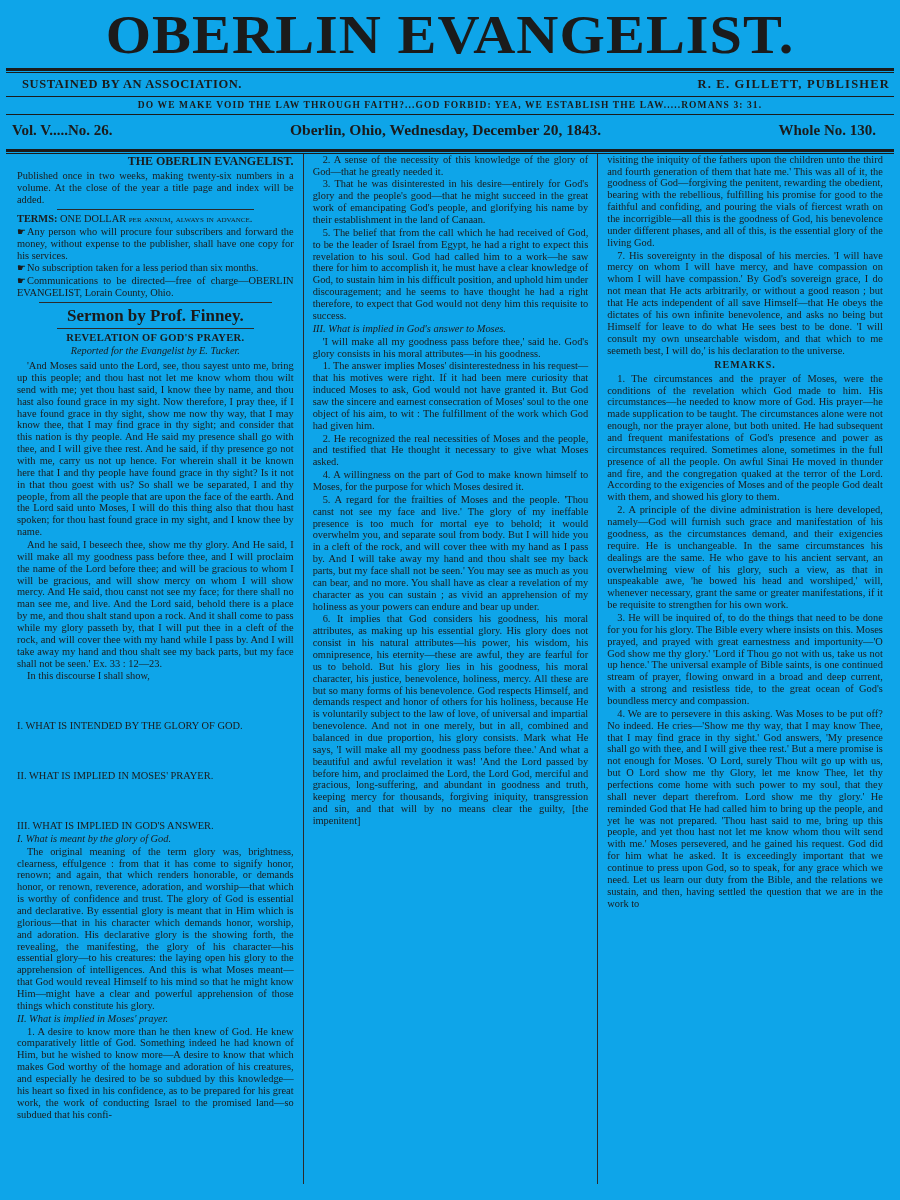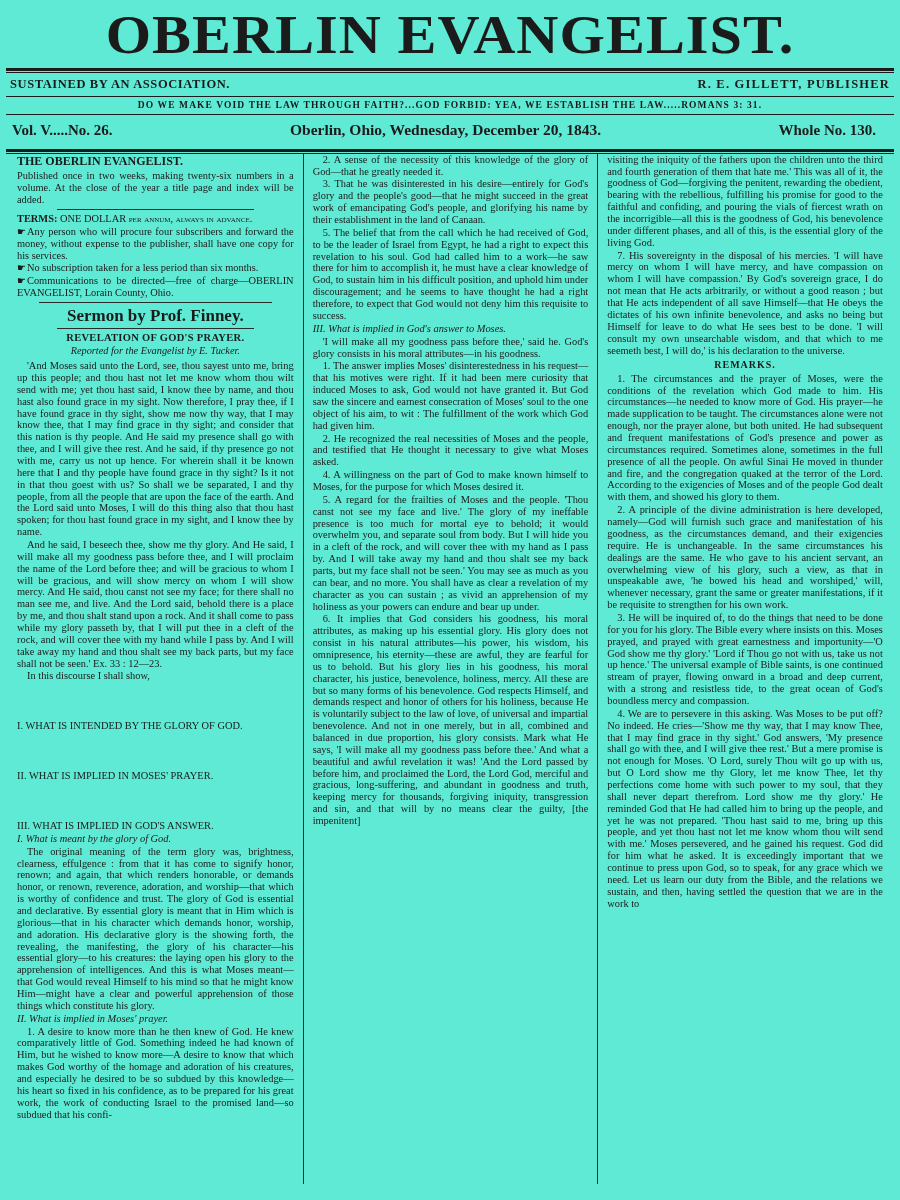--- a/index.html
+++ b/index.html
@@ -13,21 +13,21 @@
     font-family: "Liberation Serif", serif;
     color: #1b1b1b;
     overflow: hidden;
   }
   .page {
     position: relative;
     width: 900px;
     height: 1200px;
     padding: 0;
     box-sizing: border-box;
-    background: #5eead4;
+    background: #0ea5e9;
   }
   
   .masthead {
     text-align: center;
     padding: 4px 10px 0 10px;
   }
   .masthead-title {
     font-family: "Liberation Serif", serif;
     font-weight: bold;
     font-size: 55px;
@@ -42,21 +42,21 @@
     margin: 4px 6px 0 6px;
   }
   .rule-thin {
     border-top: 1px solid #1b1b1b;
     margin: 1px 6px 0 6px;
   }
   .credit-row {
     display: flex;
     justify-content: space-between;
     align-items: baseline;
-    padding: 4px 10px 3px 10px;
+    padding: 4px 10px 3px 22px;
     font-size: 12.5px;
     font-weight: bold;
     letter-spacing: 0.6px;
   }
   .credit-row .left { text-transform: uppercase; }
   .credit-row .right { text-transform: uppercase; letter-spacing: 1.2px; }
   .motto {
     text-align: center;
     font-size: 9.5px;
     font-weight: bold;
@@ -95,21 +95,21 @@
   .col + .col { border-left: 1px solid #2b2b2b; }
   p {
     margin: 0 0 1px 0;
     text-indent: 10px;
   }
   p.noindent { text-indent: 0; }
   .smallcaps {
     font-variant: small-caps;
   }
   .box-head {
-    text-align: left;
+    text-align: right;
     font-weight: bold;
     font-size: 12px;
     text-indent: 0;
     margin: 1px 0 2px 0;
   }
   .sermon-head {
     text-align: center;
     font-size: 17px;
     font-weight: bold;
     font-family: "Liberation Serif", serif;

